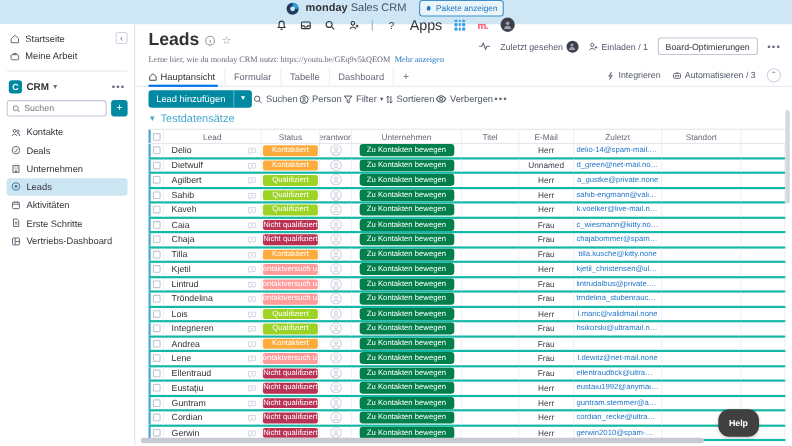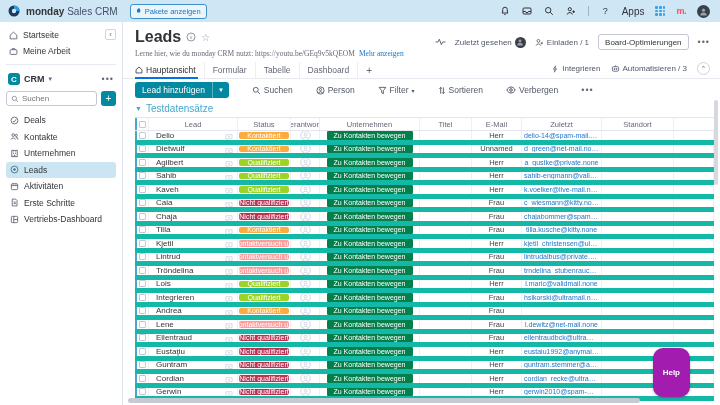--- a/index.html
+++ b/index.html
@@ -1,30 +1,30 @@
 <!DOCTYPE html>
 <html><head>
 <meta charset="utf-8">
 <style>
   * { margin:0; padding:0; box-sizing:border-box; }
   html,body { width:720px; height:405px; overflow:hidden; }
   body { font-family:"Liberation Sans", sans-serif; color:#323338; background:#fff; }
   .app { position:relative; width:720px; height:405px; overflow:hidden; }
 
   
-  .topbar { height:22px; background:#cfe7f5; display:flex; align-items:center; justify-content:space-between; padding:0 10px 0 8px; }
+  .topbar { height:22px; background:#cfe7f5; display:flex; align-items:center; justify-content:space-between; padding:0 10px 0 8px;flex-direction:column; }
   .topbar-left { display:flex; align-items:center; gap:6px; }
   .brand { font-size:10px; color:#323338; white-space:nowrap; }
   .brand b { font-weight:700; }
   .brand .lite { font-weight:400; color:#43506b; }
   .pkg-btn { display:flex; align-items:center; gap:3px; background:rgba(255,255,255,.55); border:1px solid #3f8fc9; color:#1f76c2; font-size:7.5px; border-radius:3px; padding:2px 5px; margin-left:6px; cursor:pointer; font-family:inherit; }
   .topbar-right { display:flex; align-items:center; gap:11px; }
   .tb-ic { width:11px; height:11px; display:flex; align-items:center; justify-content:center; color:#323338; }
   .tb-sep { width:1px; height:10px; background:#9fb6c6; }
-  .apps-lbl { font-size:10px; color:#323338; }
+  .apps-lbl { font-size:13px; color:#323338; }
   .grid-ic { width:10px; height:10px; display:grid; grid-template-columns:repeat(3,1fr); gap:1px; }
   .grid-ic i { background:#3da0e3; border-radius:1px; }
   .mini-m { font-size:9px; font-weight:700; color:#ff4d5e; letter-spacing:-.5px; }
   .avatar { width:13px; height:13px; border-radius:50%; background:#3c3f49; display:flex; align-items:center; justify-content:center; overflow:hidden; }
   .avatar svg { display:block; }
 
   
   .shell { display:flex; height:383px; }
   .sidebar { width:123px; background:#fff; border-right:1px solid #dde3ea; padding:5px 6px; flex-shrink:0; }
   .side-row { display:flex; align-items:center; gap:5px; height:16px; padding:0 3px; font-size:8.5px; border-radius:3px; cursor:pointer; position:relative; }
@@ -58,49 +58,49 @@
   .tabs-row { display:flex; align-items:flex-end; justify-content:space-between; border-bottom:1px solid #e6e9ef; margin-top:4px; padding:0 10px 0 12px; height:17px; }
   .tabs { display:flex; align-items:stretch; height:100%; }
   .tab { display:flex; align-items:center; gap:3px; font-size:8.5px; color:#676879; padding:0 8px; border-right:1px solid #eceef2; cursor:pointer; position:relative; white-space:nowrap; }
   .tab:first-child { padding-left:0; }
   .tab.active { color:#323338; }
   .tab.active::after { content:""; position:absolute; left:0; right:6px; bottom:-1px; height:2px; background:#0073ea; }
   .tab-add { border-right:none; font-size:10px; color:#676879; }
   .tabs-right { display:flex; align-items:center; gap:10px; font-size:8px; color:#515769; padding-bottom:3px; }
   .circ-btn { width:13px; height:13px; border:1px solid #d0d4e4; border-radius:50%; background:#fff; font-size:7px; color:#676879; line-height:11px; text-align:center; cursor:pointer; }
 
-  .toolbar { display:flex; align-items:center; gap:23px; padding:4px 10px 4px 12px; height:22px; }
+  .toolbar { display:flex; align-items:center; gap:1px; padding:4px 10px 4px 12px; height:22px; }
   .add-lead { display:flex; align-items:stretch; background:#0089a0; border-radius:3px; overflow:hidden; cursor:pointer; }
   .add-lead .lbl { color:#fff; font-size:8.5px; padding:3px 7px; }
   .add-lead .caret { color:#fff; font-size:6px; display:flex; align-items:center; padding:0 5px; border-left:1px solid rgba(255,255,255,.35); }
   .tool { display:flex; align-items:center; gap:3px; font-size:8.5px; color:#515769; cursor:pointer; white-space:nowrap; }
 
   .group-title { display:flex; align-items:center; gap:4px; font-size:10px; margin:2px 0 3px 12px; cursor:pointer; }
   .group-title .chev { font-size:7px; }
 
   
   .table { margin:0 6px 0 12px; border-top:1px solid #e3e6ec; }
-  .trow { display:grid; grid-template-columns:14px 89px 53px 29px 100px 52px 50px 80px 72px minmax(0,1fr); height:13.5px; border-bottom:5px solid #14b8a6; }
+  .trow { display:grid; grid-template-columns:14px 89px 53px 29px 100px 52px 50px 80px 72px minmax(0,1fr); height:13.5px; border-bottom:2px solid #14b8a6; }
   .trow.head { height:13px; border-bottom:1px solid #e3e6ec; }
   .cell { display:flex; align-items:center; justify-content:center; border-right:1px solid #eef0f4; overflow:hidden; height:100%; }
   .cell.first { border-left:1px solid #eef0f4; }
   .hc { font-size:7.5px; color:#676879; white-space:nowrap; }
   .cb { width:7px; height:7px; border:1px solid #c3c6d4; border-radius:1px; background:#fff; cursor:pointer; }
   .lead-cell { justify-content:flex-start; padding-left:7px; position:relative; font-size:8px; color:#323338; cursor:pointer; }
   .lead-cell .chat { position:absolute; right:4px; top:2px; }
   .status-cell { padding:0; cursor:pointer; }
   .status-fill { flex:1; align-self:stretch; margin:1px; border-radius:2px; color:#fff; font-size:7px; display:flex; align-items:center; justify-content:center; white-space:nowrap; overflow:hidden; }
   .move-btn { background:#037f4c; color:#fff; border:none; border-radius:3px; font-size:7px; padding:2px 7px; cursor:pointer; font-family:inherit; white-space:nowrap; }
   .titel { font-size:7.5px; color:#3e424d; }
   .email { font-size:7px; color:#2277c9; white-space:nowrap; overflow:hidden; text-overflow:ellipsis; cursor:pointer; max-width:100%; padding:0 2px; }
 
   
   .hscroll { position:absolute; left:128px; bottom:2px; width:512px; height:5px; background:#c7cad1; border-radius:3px; }
   .vscroll { position:absolute; right:2px; top:100px; width:4px; height:85px; background:#d5d8de; border-radius:2px; }
-  .help-btn { position:absolute; right:30px; bottom:8px; background:#a21caf; color:#fff; border:none; border-radius:10px; font-size:8px; font-weight:700; padding:20px 10px; cursor:pointer; font-family:inherit; box-shadow:0 1px 3px rgba(0,0,0,.25); }
+  .help-btn { position:absolute; right:30px; bottom:8px; background:#404040; color:#fff; border:none; border-radius:10px; font-size:8px; font-weight:700; padding:8px 10px; cursor:pointer; font-family:inherit; box-shadow:0 1px 3px rgba(0,0,0,.25); }
 
   svg { display:block; }
 </style>
 </head>
 <body>
 
 <div class="app">
 
   <div class="topbar">
     <div class="topbar-left">
@@ -208,36 +208,36 @@
               </svg>
           </span>
           <input placeholder="Suchen" style="">
         </div>
         <button class="add-btn">+</button>
       </div>
       <nav id="sidebar-menu">
           <div class="side-item">
             <span class="icon">
               <svg width="9" height="9" viewBox="0 0 10 10" fill="none" stroke="#676879" stroke-width="1">
-                <circle cx="5" cy="5" r="3.8"></circle>
-                <path d="M3.4 5.8 L4.6 6.8 L6.8 3.6"></path>
-              </svg>
-            </span>
-            <span>Deals</span>
-          </div>
-          <div class="side-item">
-            <span class="icon">
-              <svg width="9" height="9" viewBox="0 0 10 10" fill="none" stroke="#676879" stroke-width="1">
                 <circle cx="3.6" cy="3.4" r="1.5"></circle>
                 <path d="M1.2 8.4 a2.5 2.5 0 0 1 4.8 0"></path>
                 <circle cx="7" cy="3.8" r="1.2"></circle>
                 <path d="M6.4 6 a2.2 2.2 0 0 1 2.4 2.4"></path>
               </svg>
             </span>
             <span>Kontakte</span>
+          </div>
+          <div class="side-item">
+            <span class="icon">
+              <svg width="9" height="9" viewBox="0 0 10 10" fill="none" stroke="#676879" stroke-width="1">
+                <circle cx="5" cy="5" r="3.8"></circle>
+                <path d="M3.4 5.8 L4.6 6.8 L6.8 3.6"></path>
+              </svg>
+            </span>
+            <span>Deals</span>
           </div>
           <div class="side-item">
             <span class="icon">
               <svg width="9" height="9" viewBox="0 0 10 10" fill="none" stroke="#676879" stroke-width="1">
                 <rect x="2" y="1.5" width="6" height="7"></rect>
                 <path d="M3.5 3.2 h1 M5.7 3.2 h1 M3.5 5 h1 M5.7 5 h1 M4.5 8.5 v-1.6 h1 v1.6"></path>
               </svg>
             </span>
             <span>Unternehmen</span>
           </div>

